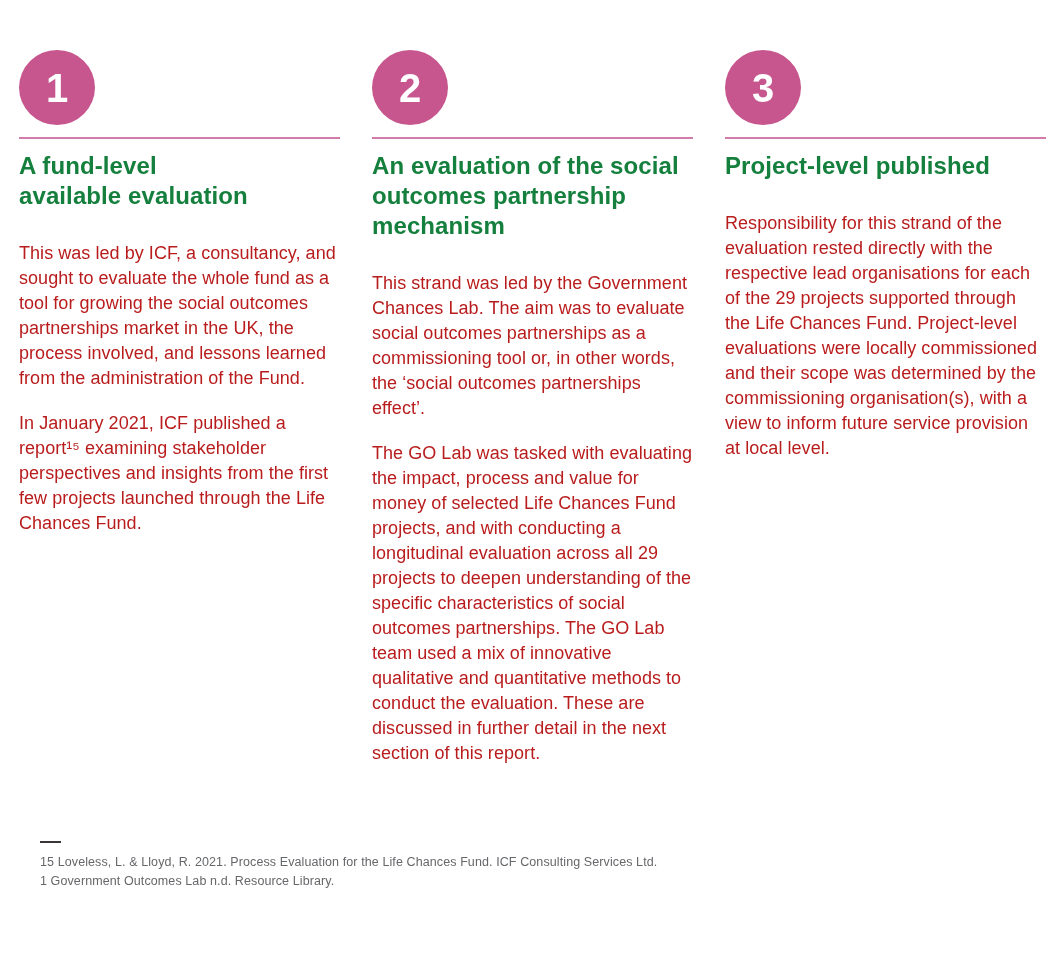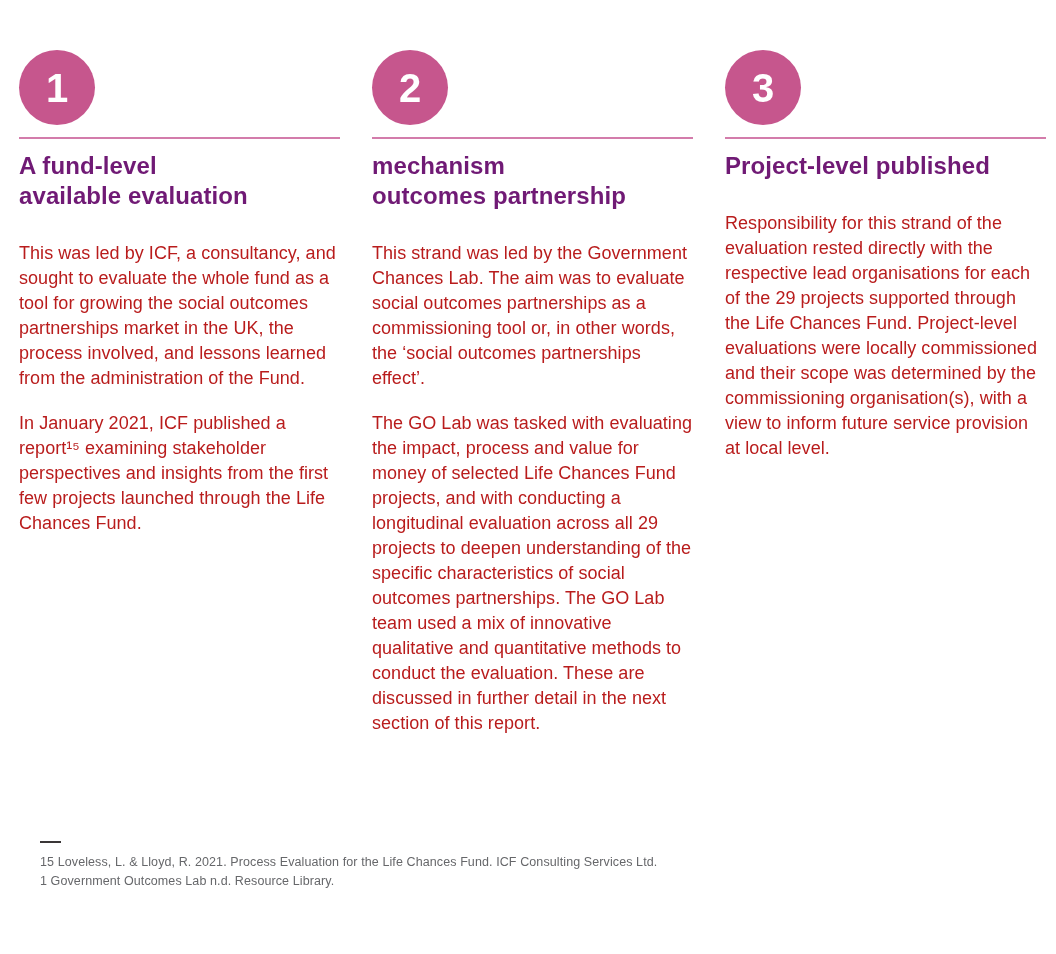--- a/index.html
+++ b/index.html
@@ -39,21 +39,21 @@
     font-weight: 700;
     line-height: 1;
   }
   .rule {
     margin-top: 12px;
     height: 2px;
     background: #d37cab;
   }
   .heading {
     margin-top: 12px;
-    color: #701a75;
+    color: #15803d;
     font-size: 24px;
     font-weight: 700;
     line-height: 30px;
     letter-spacing: 0.1px;
   }
   .heading .hline { display: block; }
   .bodytext { margin-top: 30px; }
   .bodytext p {
     font-size: 18px;
     line-height: 25px;
@@ -102,22 +102,23 @@
         <p>In January 2021, ICF published a report¹⁵ examining stakeholder perspectives and insights from the first few projects launched through the Life Chances Fund.</p>
       </div>
     </section>
 
     <section class="column">
       <div class="badge">
         <span>2</span>
       </div>
       <div class="rule"></div>
       <h2 class="heading">
+        <span class="hline">An evaluation of the social</span>
+        <span class="hline">outcomes partnership</span>
         <span class="hline">mechanism</span>
-        <span class="hline">outcomes partnership</span>
       </h2>
       <div class="bodytext">
         <p>This strand was led by the Government Chances Lab. The aim was to evaluate social outcomes partnerships as a commissioning tool or, in other words, the ‘social outcomes partnerships effect’.</p>
         <p>The GO Lab was tasked with evaluating the impact, process and value for money of selected Life Chances Fund projects, and with conducting a longitudinal evaluation across all 29 projects to deepen understanding of the specific characteristics of social outcomes partnerships. The GO Lab team used a mix of innovative qualitative and quantitative methods to conduct the evaluation. These are discussed in further detail in the next section of this report.</p>
       </div>
     </section>
 
     <section class="column">
       <div class="badge">
         <span>3</span>

